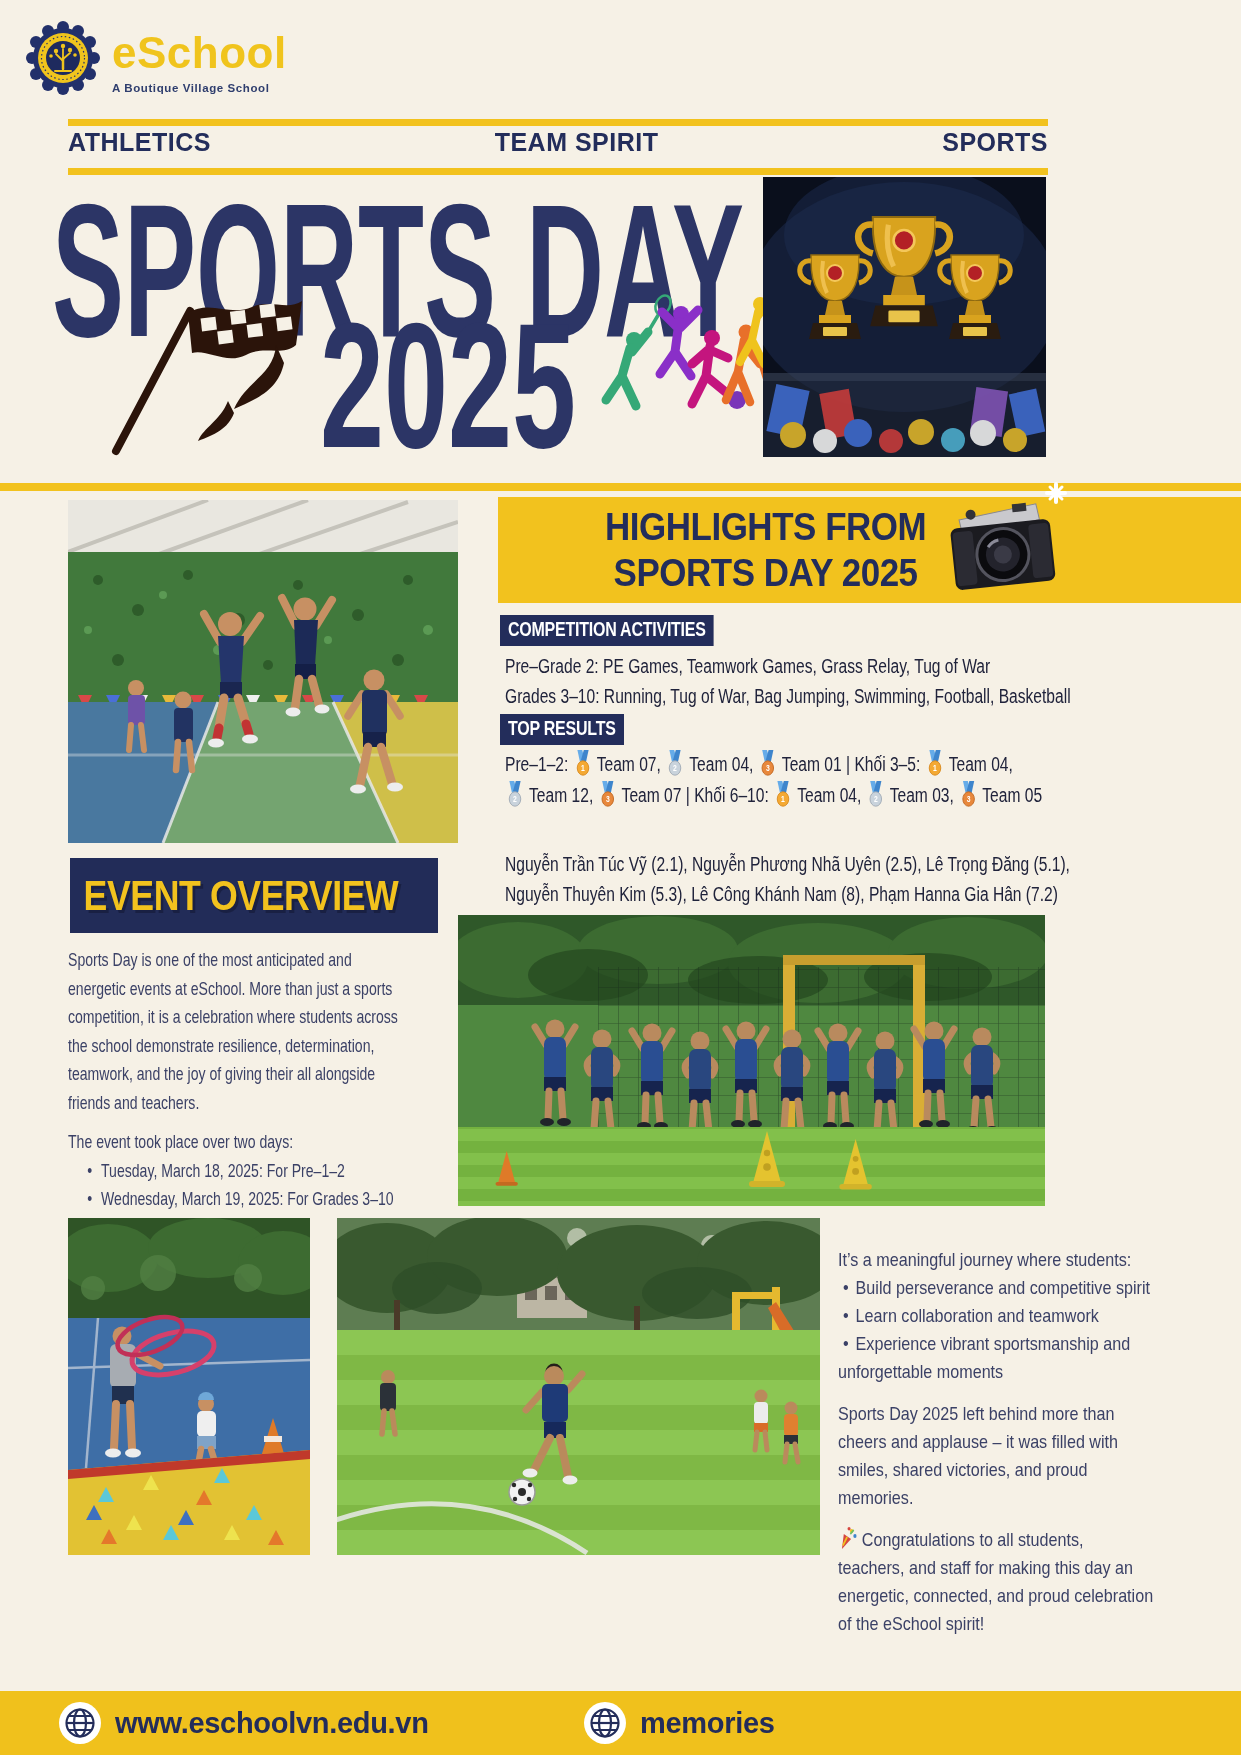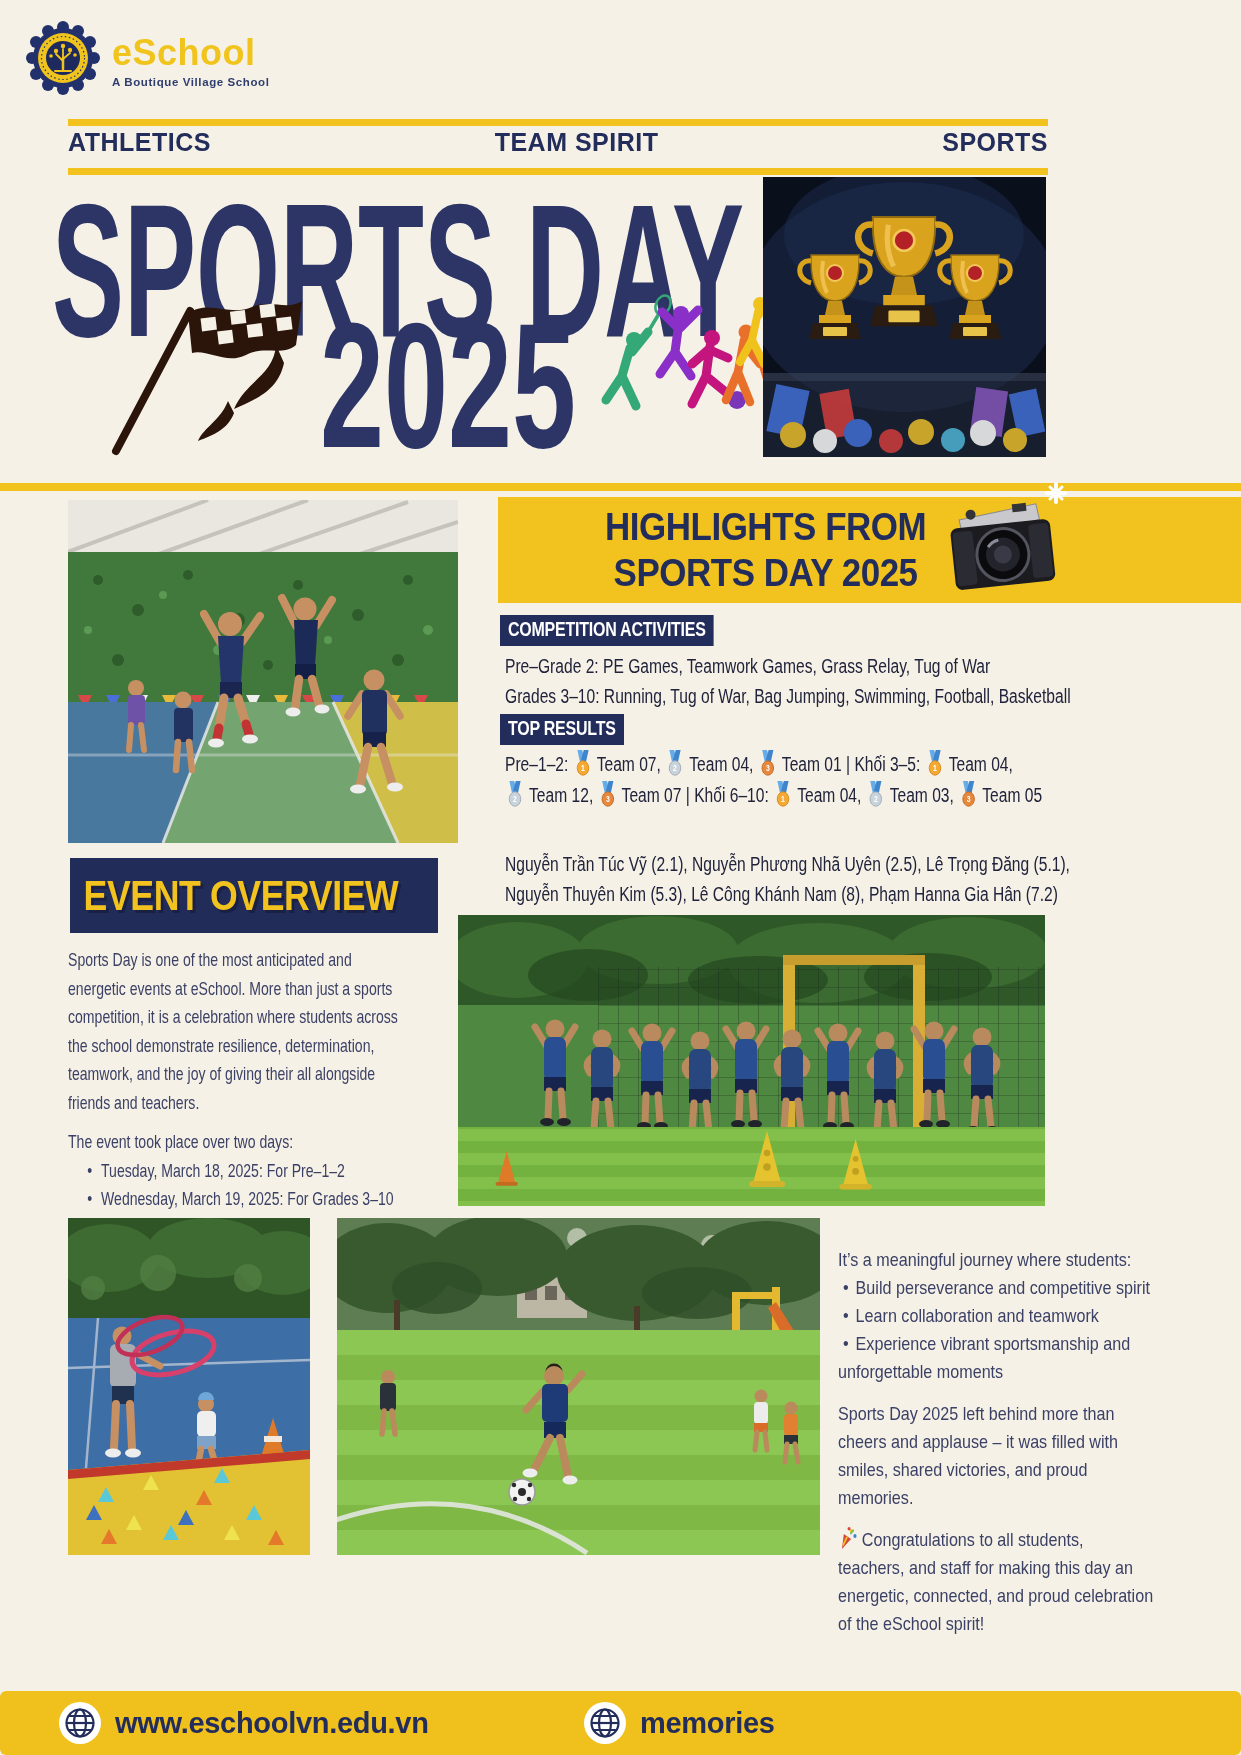--- a/index.html
+++ b/index.html
@@ -2,22 +2,22 @@
 <html><head>
 <meta charset="utf-8">
 <style>
   html,body{margin:0;padding:0;background:#d8d4c8;}
   .page{position:relative;width:1241px;height:1755px;background:#F6F1E6;overflow:hidden;
         font-family:"Liberation Sans",sans-serif;margin:0 auto;}
   .abs{position:absolute;}
 
   
   .logo-wrap{position:absolute;left:24px;top:16px;display:flex;align-items:flex-start;}
-  .logo-name{font-size:36px;font-weight:800;color:#F0C41D;letter-spacing:.5px;line-height:38px;}
-  .logo-tag{font-size:11.5px;font-weight:600;color:#2F3E6E;letter-spacing:.6px;margin-top:4px;text-align:center;}
+  .logo-name{font-size:44px;font-weight:800;color:#F0C41D;letter-spacing:.5px;line-height:38px;}
+  .logo-tag{font-size:11.5px;font-weight:600;color:#2F3E6E;letter-spacing:.6px;margin-top:10px;}
   .rule{position:absolute;left:68px;width:980px;height:7px;background:#F2C21E;}
   .hdr-labels{position:absolute;left:68px;top:128px;width:980px;display:flex;justify-content:space-between;
               font-size:25px;font-weight:800;color:#232D5B;letter-spacing:.5px;}
 
   
   .title-svg text{font-family:"Liberation Sans",sans-serif;font-weight:bold;fill:#2C3566;}
 
   
   .divider{position:absolute;left:0;top:483px;width:1241px;height:8px;background:#F2C21E;}
 
@@ -47,21 +47,21 @@
 
   
   .cl-col{position:absolute;left:838px;top:1246px;width:430px;transform:scaleX(.85);transform-origin:0 0;
           font-size:19px;line-height:28px;color:#3B4166;}
   .cl-col .ln{white-space:nowrap;}
   .cl-gap{height:14px;}
   .cl-bullet .dot{margin:0 8px 0 6px;}
   .popper{vertical-align:-3px;margin-right:6px;}
 
   
-  .footer{position:absolute;left:0;top:1691px;width:1241px;height:64px;background:#F0C11C;border-radius:6px;}
+  .footer{position:absolute;left:0;top:1691px;width:1241px;height:64px;background:#F0C11C;}
   .f-item{position:absolute;top:10px;display:flex;align-items:center;gap:13px;cursor:pointer;}
   .f-text{font-size:29px;font-weight:800;color:#232D5B;letter-spacing:-.3px;}
 
   .photo{position:absolute;display:block;}
 </style>
 </head>
 <body>
 
 <div class="page">
 

